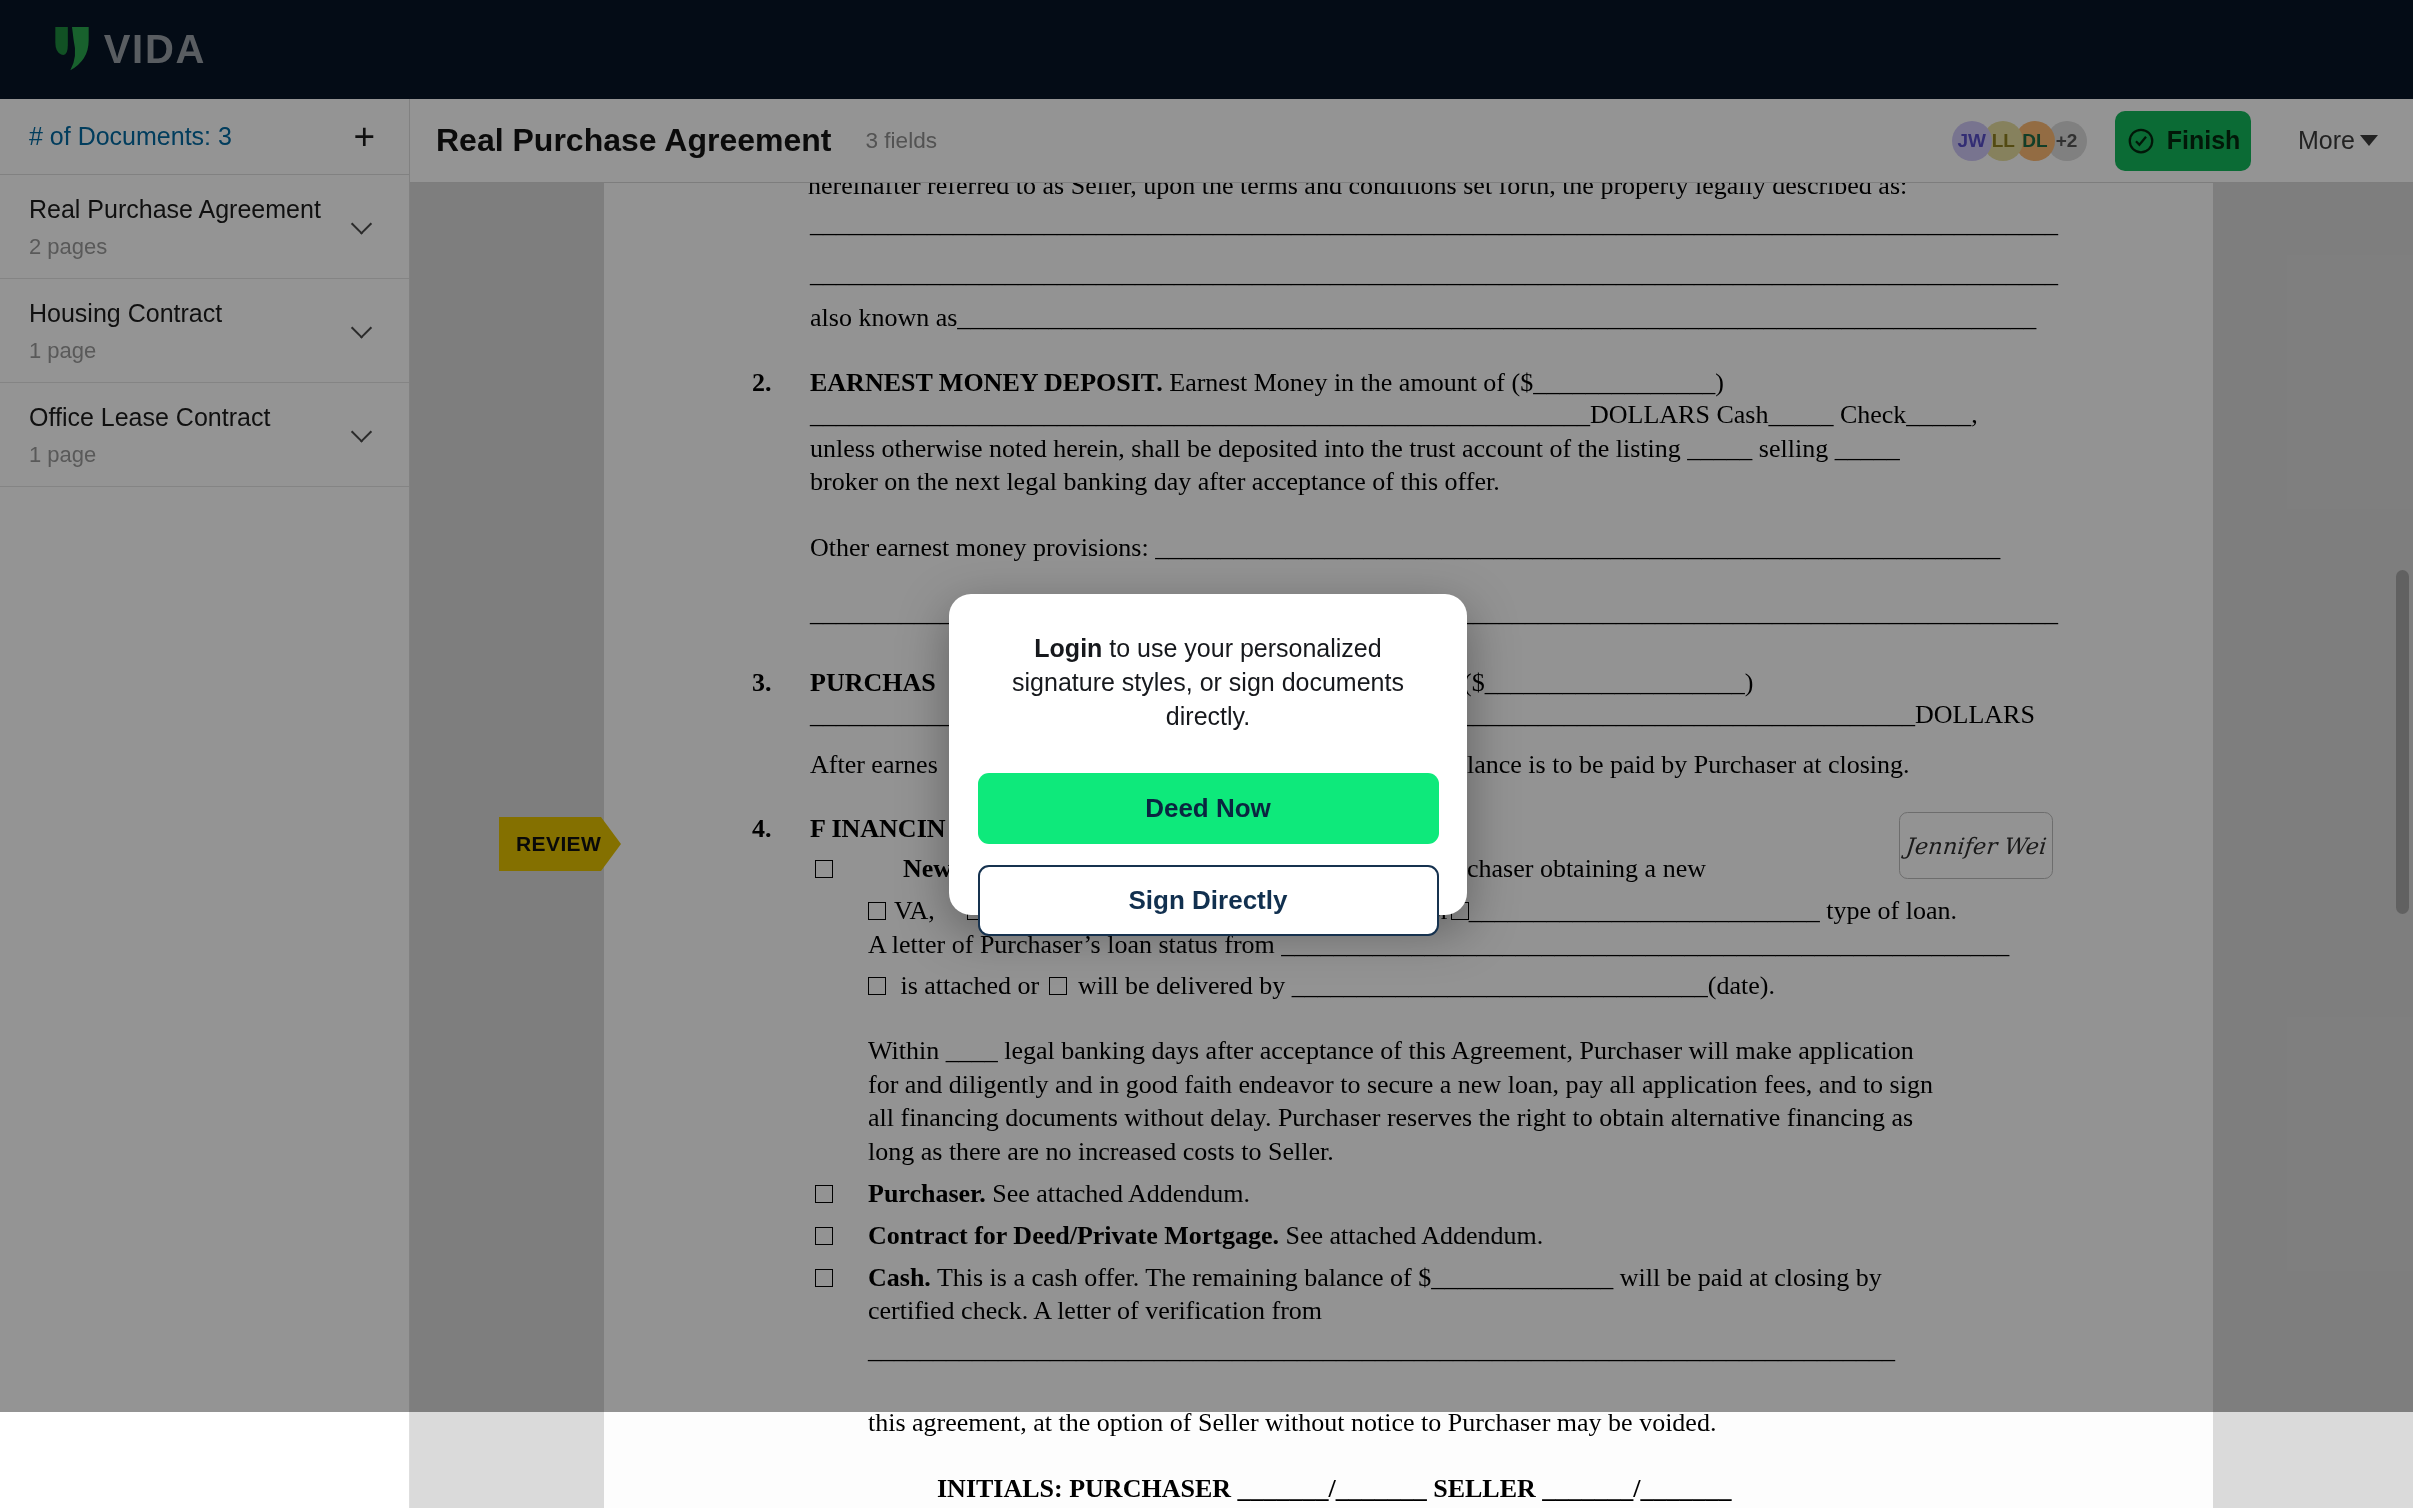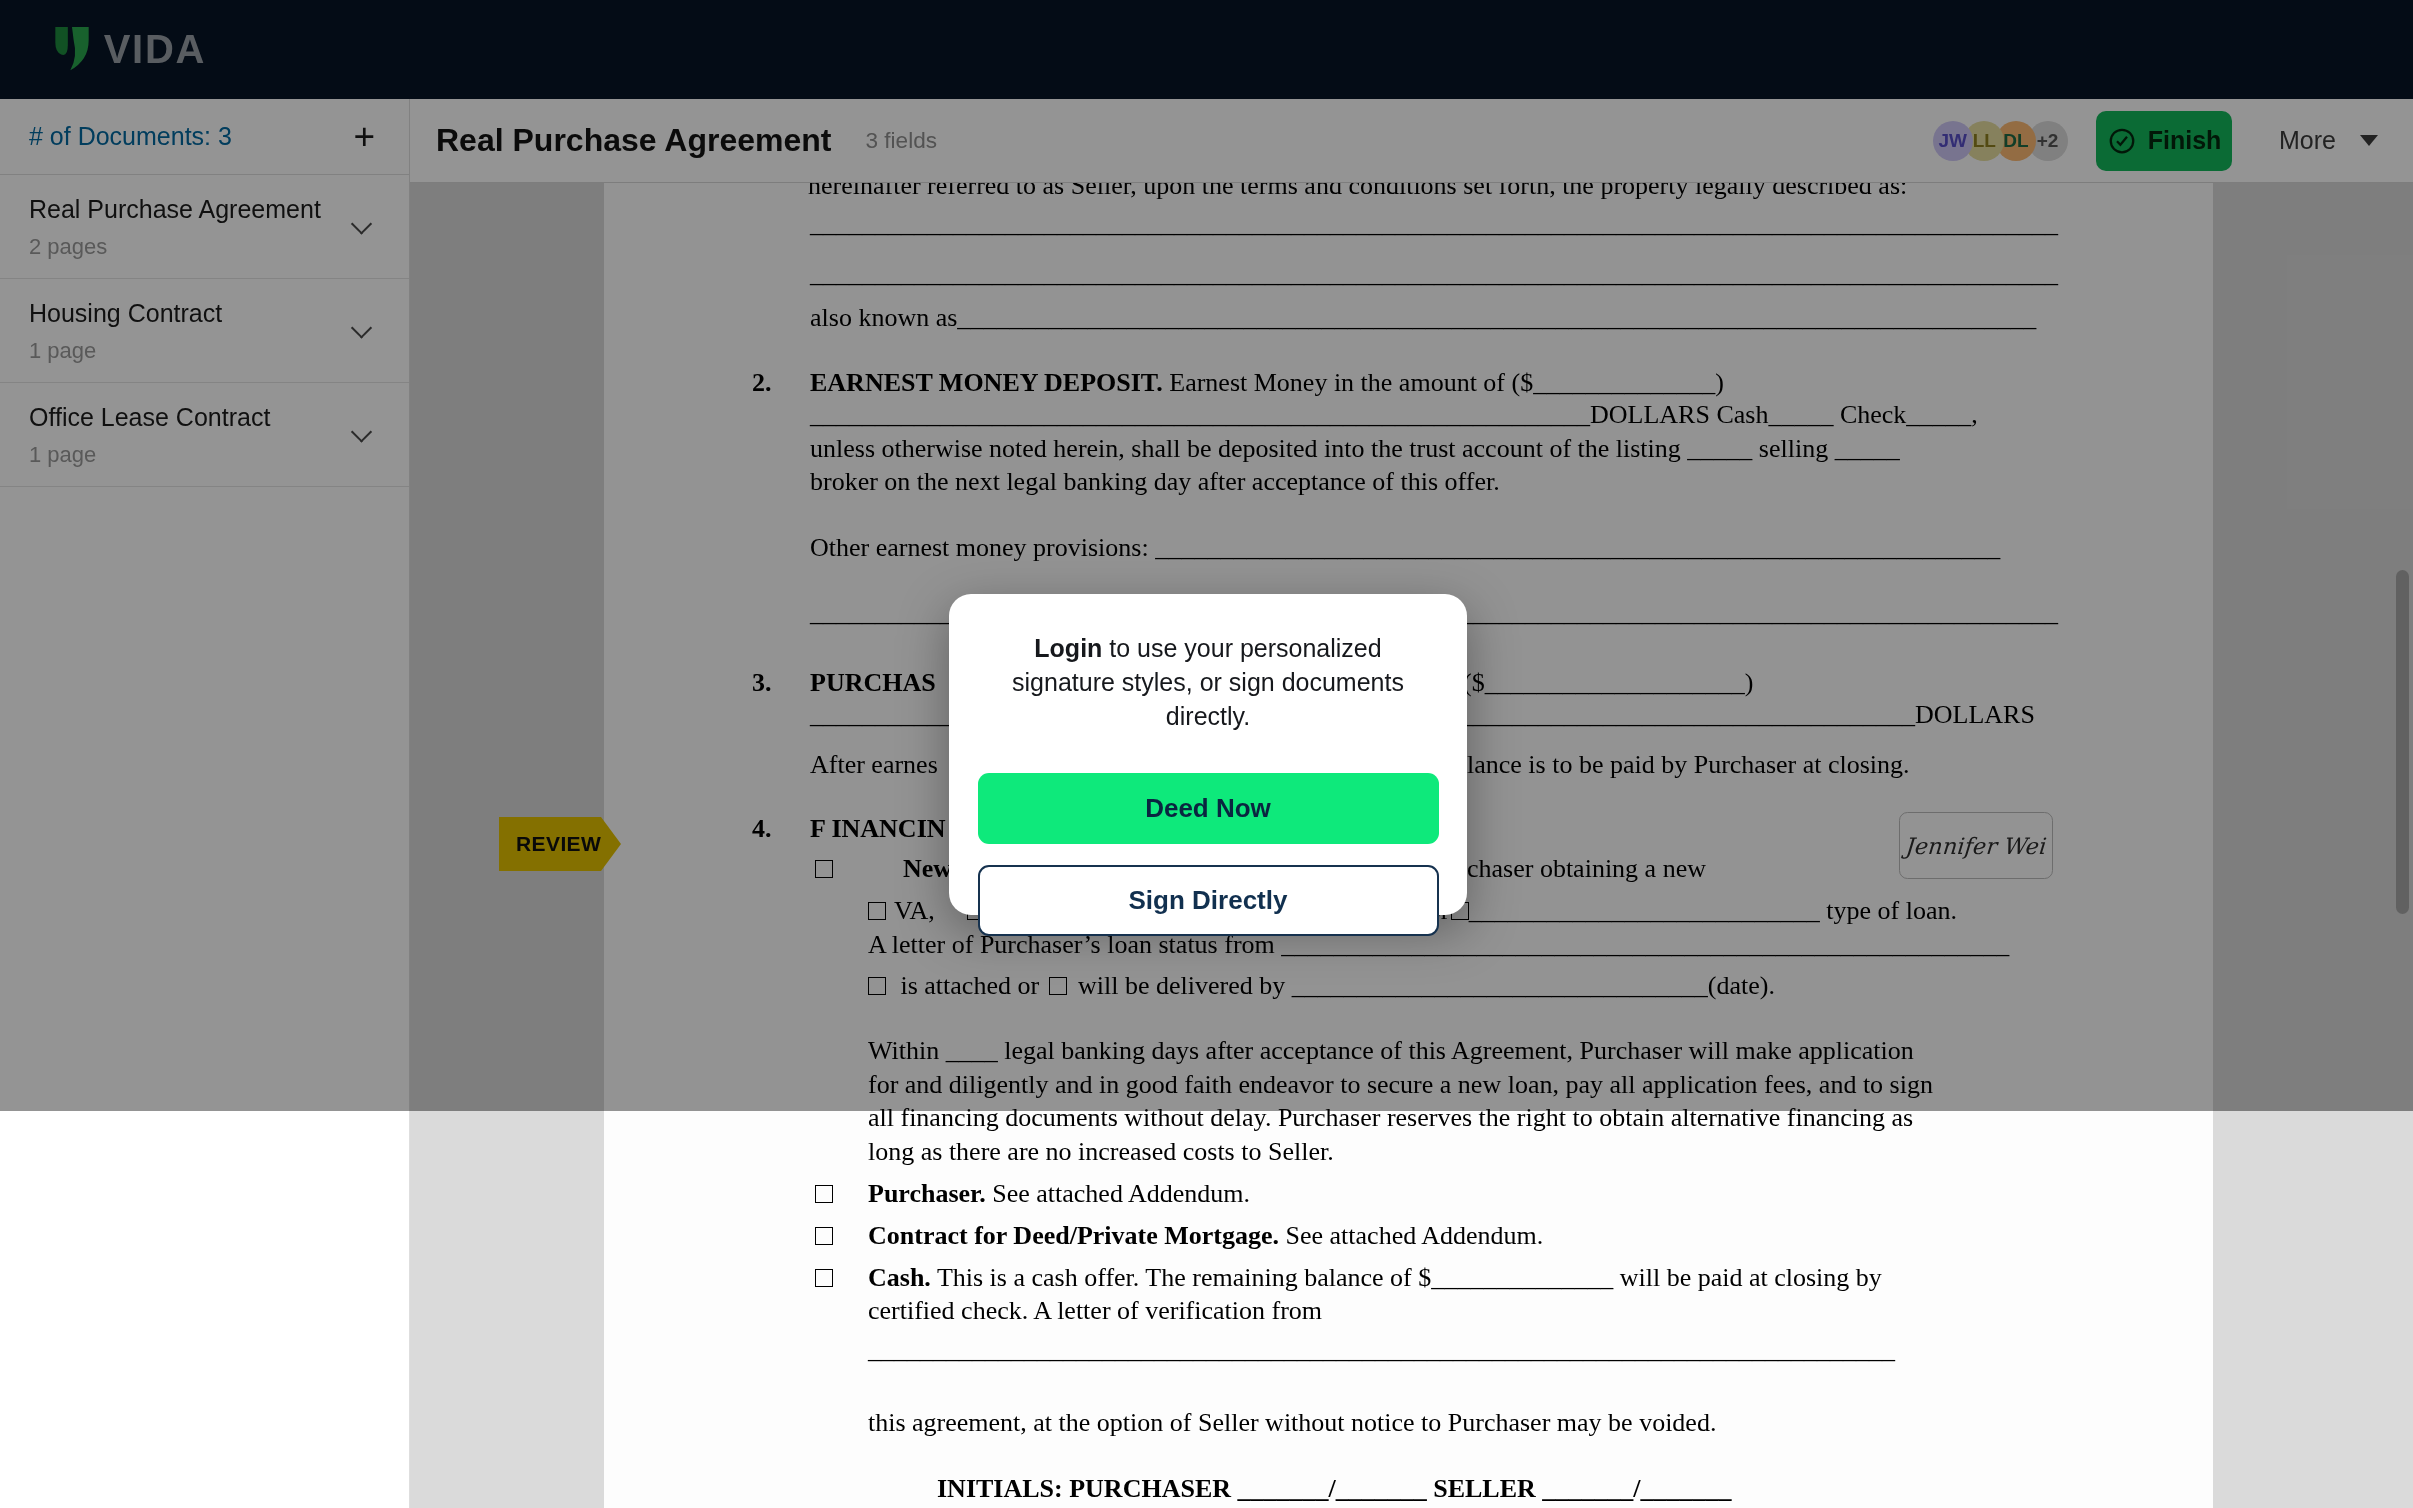--- a/index.html
+++ b/index.html
@@ -1,18 +1,18 @@
 <!DOCTYPE html>
 <html style="font-size:13.4px"><head>
 <meta charset="utf-8">
 <style>
   * { margin:0; padding:0; box-sizing:border-box; }
   html,body { width:2413px; height:1508px; overflow:hidden; background:#1a1a1a; }
   body { font-family:"Liberation Sans", sans-serif; position:relative; }
-  #stage { position:absolute; inset:0; width:2413px; height:1111px; background:#fff; }
+  #stage { position:absolute; inset:0; width:2413px; height:1412px; background:#fff; }
 
   
   .topbar { position:absolute; left:0; top:0; width:2413px; height:99px;
             background:#071526; display:flex; align-items:center; padding-left:52px; }
   .logo-wrap { display:flex; align-items:center; gap:11.7px; }
   .logo-word { font-size:40px; font-weight:bold; letter-spacing:1.7px; color:#9aa0a8; }
 
   
   .main-row { position:absolute; left:0; top:99px; width:2413px; height:1410px; display:flex; }
 
@@ -43,21 +43,21 @@
             justify-content:center; font-size:19px; font-weight:bold; margin-left:-8.4px; }
   .avatar:first-child { margin-left:0; }
   .av0 { background:#cfc8f7; color:#584ec9; z-index:4; }
   .av1 { background:#e7dfa0; color:#8f8020; z-index:3; }
   .av2 { background:#fdba74; color:#1f6b45; z-index:2; }
   .av3 { background:#dcdcdc; color:#555; z-index:1; }
   .finish-btn { margin-left:28.5px; width:136px; height:60px; border:none; border-radius:10px;
                 background:#13b85c; display:flex; align-items:center; justify-content:center;
                 gap:11px; cursor:pointer; }
   .finish-btn span { font-size:25px; font-weight:bold; color:#04290f; }
-  .more { margin-left:47px; display:flex; align-items:center; gap:24px; cursor:pointer; }
+  .more { margin-left:47px; display:flex; align-items:center; gap:5px; cursor:pointer; }
   .more span { font-size:25px; color:#3c3c3c; }
   .more .tri { width:0; height:0; border-left:9.2px solid transparent;
                border-right:9.2px solid transparent; border-top:11.7px solid #3c3c3c; }
 
   
   .viewer { flex:1; position:relative; background:#dadada; overflow:hidden; }
   .page { position:absolute; left:194px; top:0; width:1609px; height:1326px; background:#fdfdfd; }
 
   .line { position:absolute; white-space:nowrap; font-family:"Liberation Serif", serif;
           font-size:26px; line-height:32px; color:#000; }

